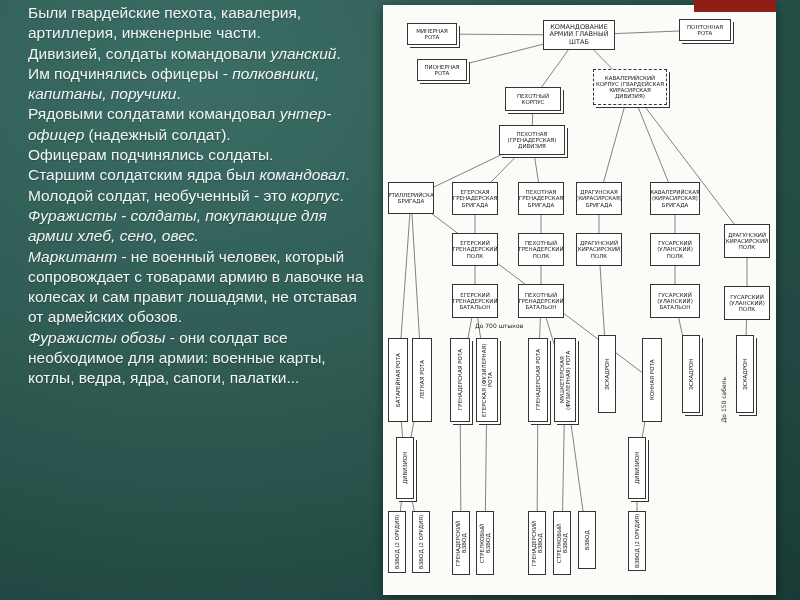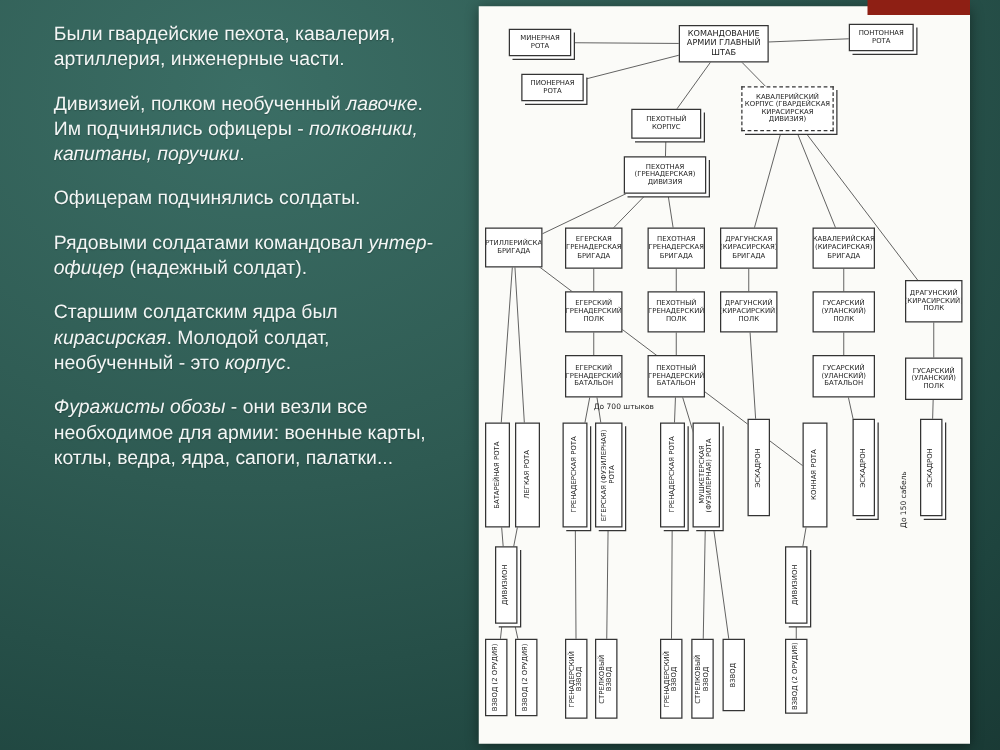--- a/index.html
+++ b/index.html
@@ -7,21 +7,21 @@
     position:relative; width:800px; height:600px; overflow:hidden;
     background: radial-gradient(130% 140% at 25% 12%, #3b6e65 0%, #2e5a52 38%, #1e443e 72%, #152f2b 100%);
     font-family:"Liberation Sans", sans-serif;
   }
   .accent-bar { position:absolute; top:0; right:24px; width:82px; height:12px; z-index:5; }
   .text-block {
     position:absolute; left:28px; top:3px; width:338px;
     color:#f3f6f5; font-size:15.5px; line-height:20.3px; z-index:2;
     text-shadow:0 1px 1px rgba(0,0,0,.25);
   }
-  .text-block p { margin:15px; }
+  .text-block p { margin:0; }
   .text-block i { font-style:italic; }
   .diagram-panel {
     position:absolute; left:383px; top:5px; width:393px; height:590px;
     background:#fbfbf8; box-shadow:0 2px 10px rgba(0,0,0,.45); z-index:1;
   }
   .edges { position:absolute; left:0; top:0; z-index:1; }
   .edges line { stroke:#4d4d4d; stroke-width:0.7; }
   .node {
     position:absolute; box-sizing:border-box; background:#fff;
     border:1px solid #343434; color:#1d1d1d;
@@ -41,25 +41,27 @@
   }
   .ann.v { writing-mode:vertical-rl; transform:rotate(180deg); }
 </style>
 </head>
 <body>
 
 <div class="slide">
   <div class="accent-bar" style="background: rgb(142, 31, 20);"></div>
   <div class="text-block">
       <p><span>Были гвардейские пехота, кавалерия, артиллерия, инженерные части.</span></p>
-      <p><span>Дивизией, полком необученный </span><i>лавочке</i><span>. Им подчинялись офицеры - </span><i>полковники, капитаны, поручики</i><span>.</span></p>
+      <p><span>Дивизией, солдаты командовали </span><i>уланский</i><span>. Им подчинялись офицеры - </span><i>полковники, капитаны, поручики</i><span>.</span></p>
+      <p><span>Рядовыми солдатами командовал </span><i>унтер-офицер</i><span> (надежный солдат).</span></p>
       <p><span>Офицерам подчинялись солдаты.</span></p>
-      <p><span>Рядовыми солдатами командовал </span><i>унтер-офицер</i><span> (надежный солдат).</span></p>
-      <p><span>Старшим солдатским ядра был </span><i>кирасирская</i><span>. Молодой солдат, необученный - это </span><i>корпус</i><span>.</span></p>
-      <p><i>Фуражисты обозы</i><span> - они везли все необходимое для армии: военные карты, котлы, ведра, ядра, сапоги, палатки...</span></p>
+      <p><span>Старшим солдатским ядра был </span><i>командовал</i><span>. Молодой солдат, необученный - это </span><i>корпус</i><span>.</span></p>
+      <p><i>Фуражисты - солдаты, покупающие для армии хлеб, сено, овес.</i></p>
+      <p><i>Маркитант</i><span> - не военный человек, который сопровождает с товарами армию в лавочке на колесах и сам правит лошадями, не отставая от армейских обозов.</span></p>
+      <p><i>Фуражисты обозы</i><span> - они солдат все необходимое для армии: военные карты, котлы, ведра, ядра, сапоги, палатки...</span></p>
     </div>
   <div class="diagram-panel" style="background: rgb(251, 251, 248);">
       <svg width="393" height="590" class="edges">
         <line x1="196" y1="30" x2="49" y2="29"></line>
         <line x1="196" y1="30" x2="322" y2="25"></line>
         <line x1="196" y1="30" x2="59" y2="65"></line>
         <line x1="196" y1="30" x2="150" y2="94"></line>
         <line x1="196" y1="30" x2="247" y2="82"></line>
         <line x1="150" y1="94" x2="149" y2="135"></line>
         <line x1="149" y1="135" x2="28" y2="193"></line>

